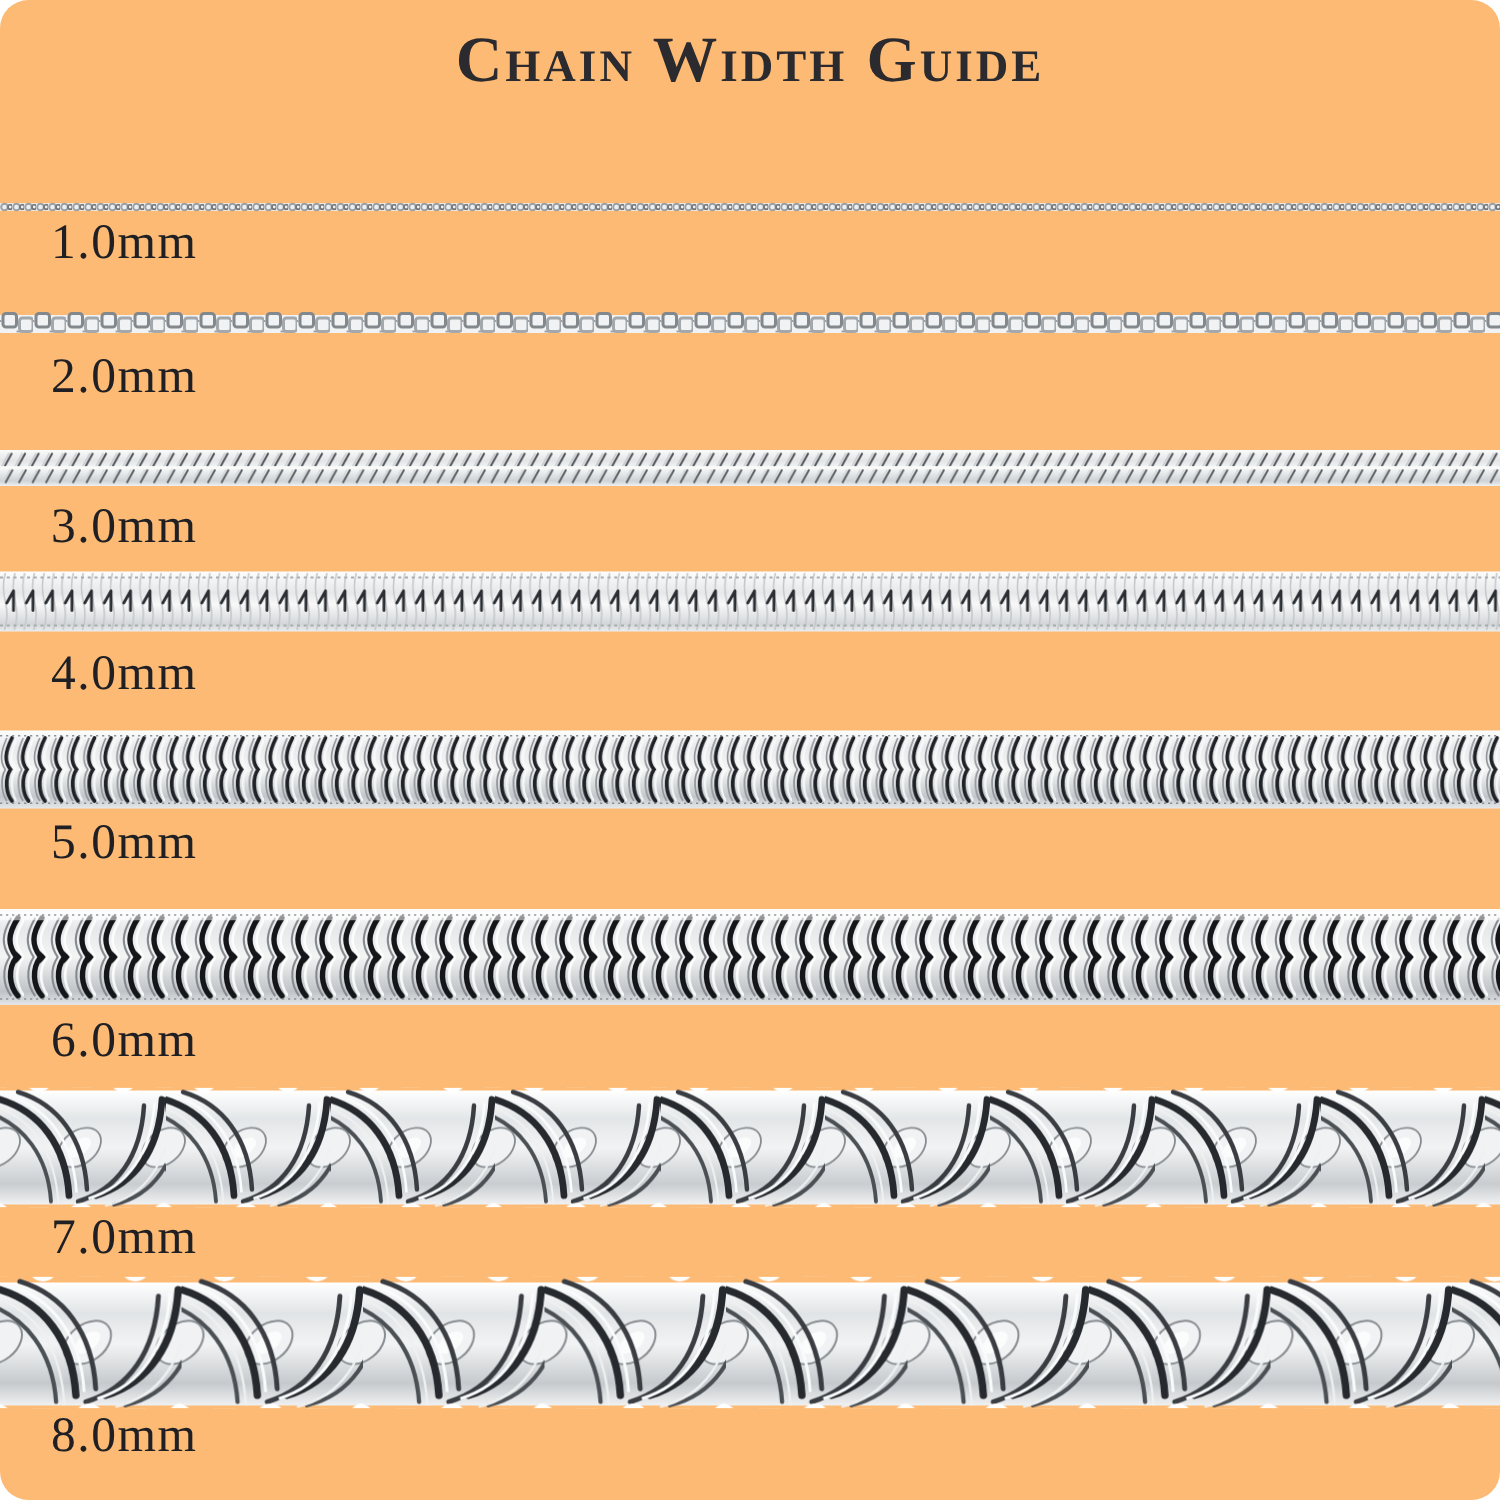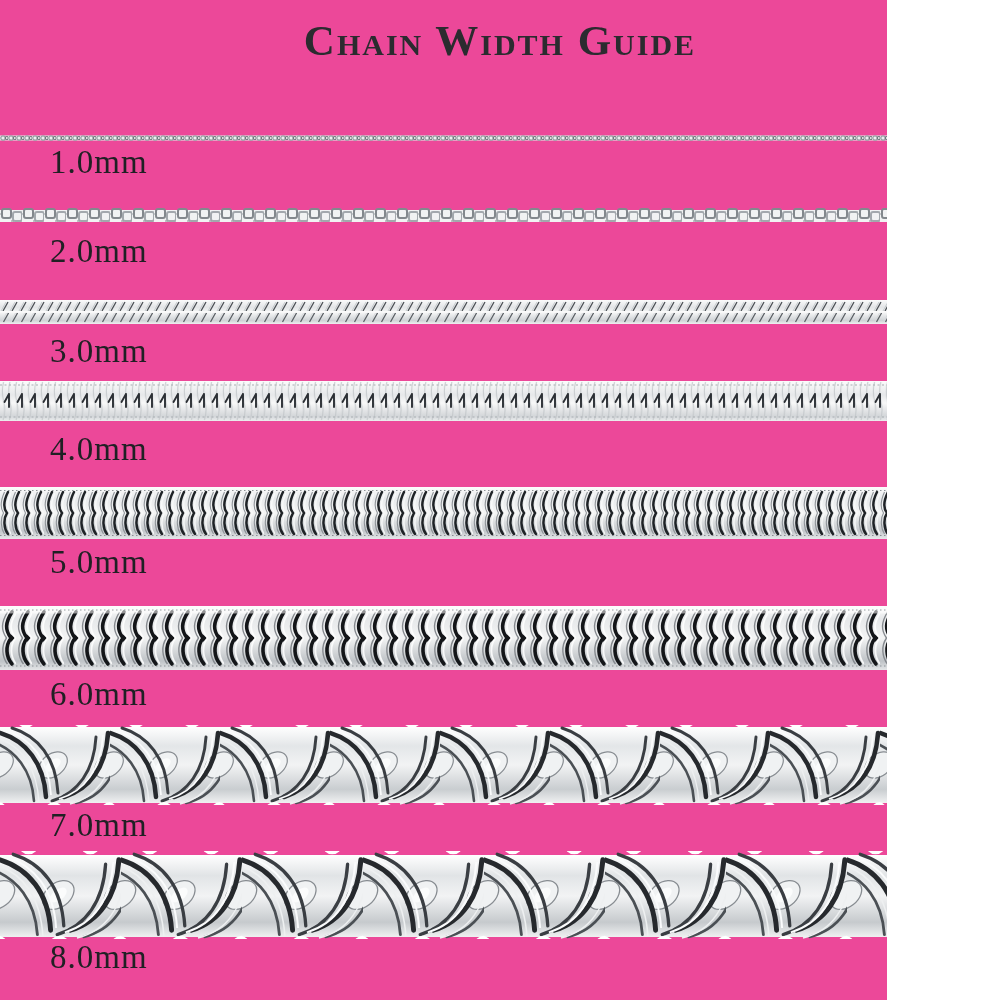--- a/index.html
+++ b/index.html
@@ -1,21 +1,21 @@
 <!DOCTYPE html>
 <html><head>
 <meta charset="utf-8">
 <style>
   html,body{margin:0;padding:0;background:#fff;}
-  .canvas{position:relative;width:887px;height:1000px;background:#ec4899;overflow:hidden;
-          font-family:"Liberation Serif",serif;}
+  .canvas{position:relative;width:1000px;height:1000px;background:#fdba74;overflow:hidden;
+          font-family:"Liberation Serif",serif;border-radius:19px;}
   .title{position:absolute;top:16px;left:0;width:1000px;text-align:center;
          font-variant:small-caps;font-size:43px;font-weight:600;letter-spacing:2px;color:#2b2b2f;}
   .chain{position:absolute;left:0;display:block;}
-  .lbl{position:absolute;left:50px;font-size:33px;line-height:1;color:#202024;letter-spacing:1px;}
+  .lbl{position:absolute;left:34px;font-size:33px;line-height:1;color:#202024;letter-spacing:1px;}
 </style>
 </head>
 <body>
 
 <div class="canvas">
 
   <div class="title">Chain Width Guide</div>
 
   <svg class="chain" style="top:132px" width="1000" height="12" viewBox="0 0 1000 12">
     <defs>

